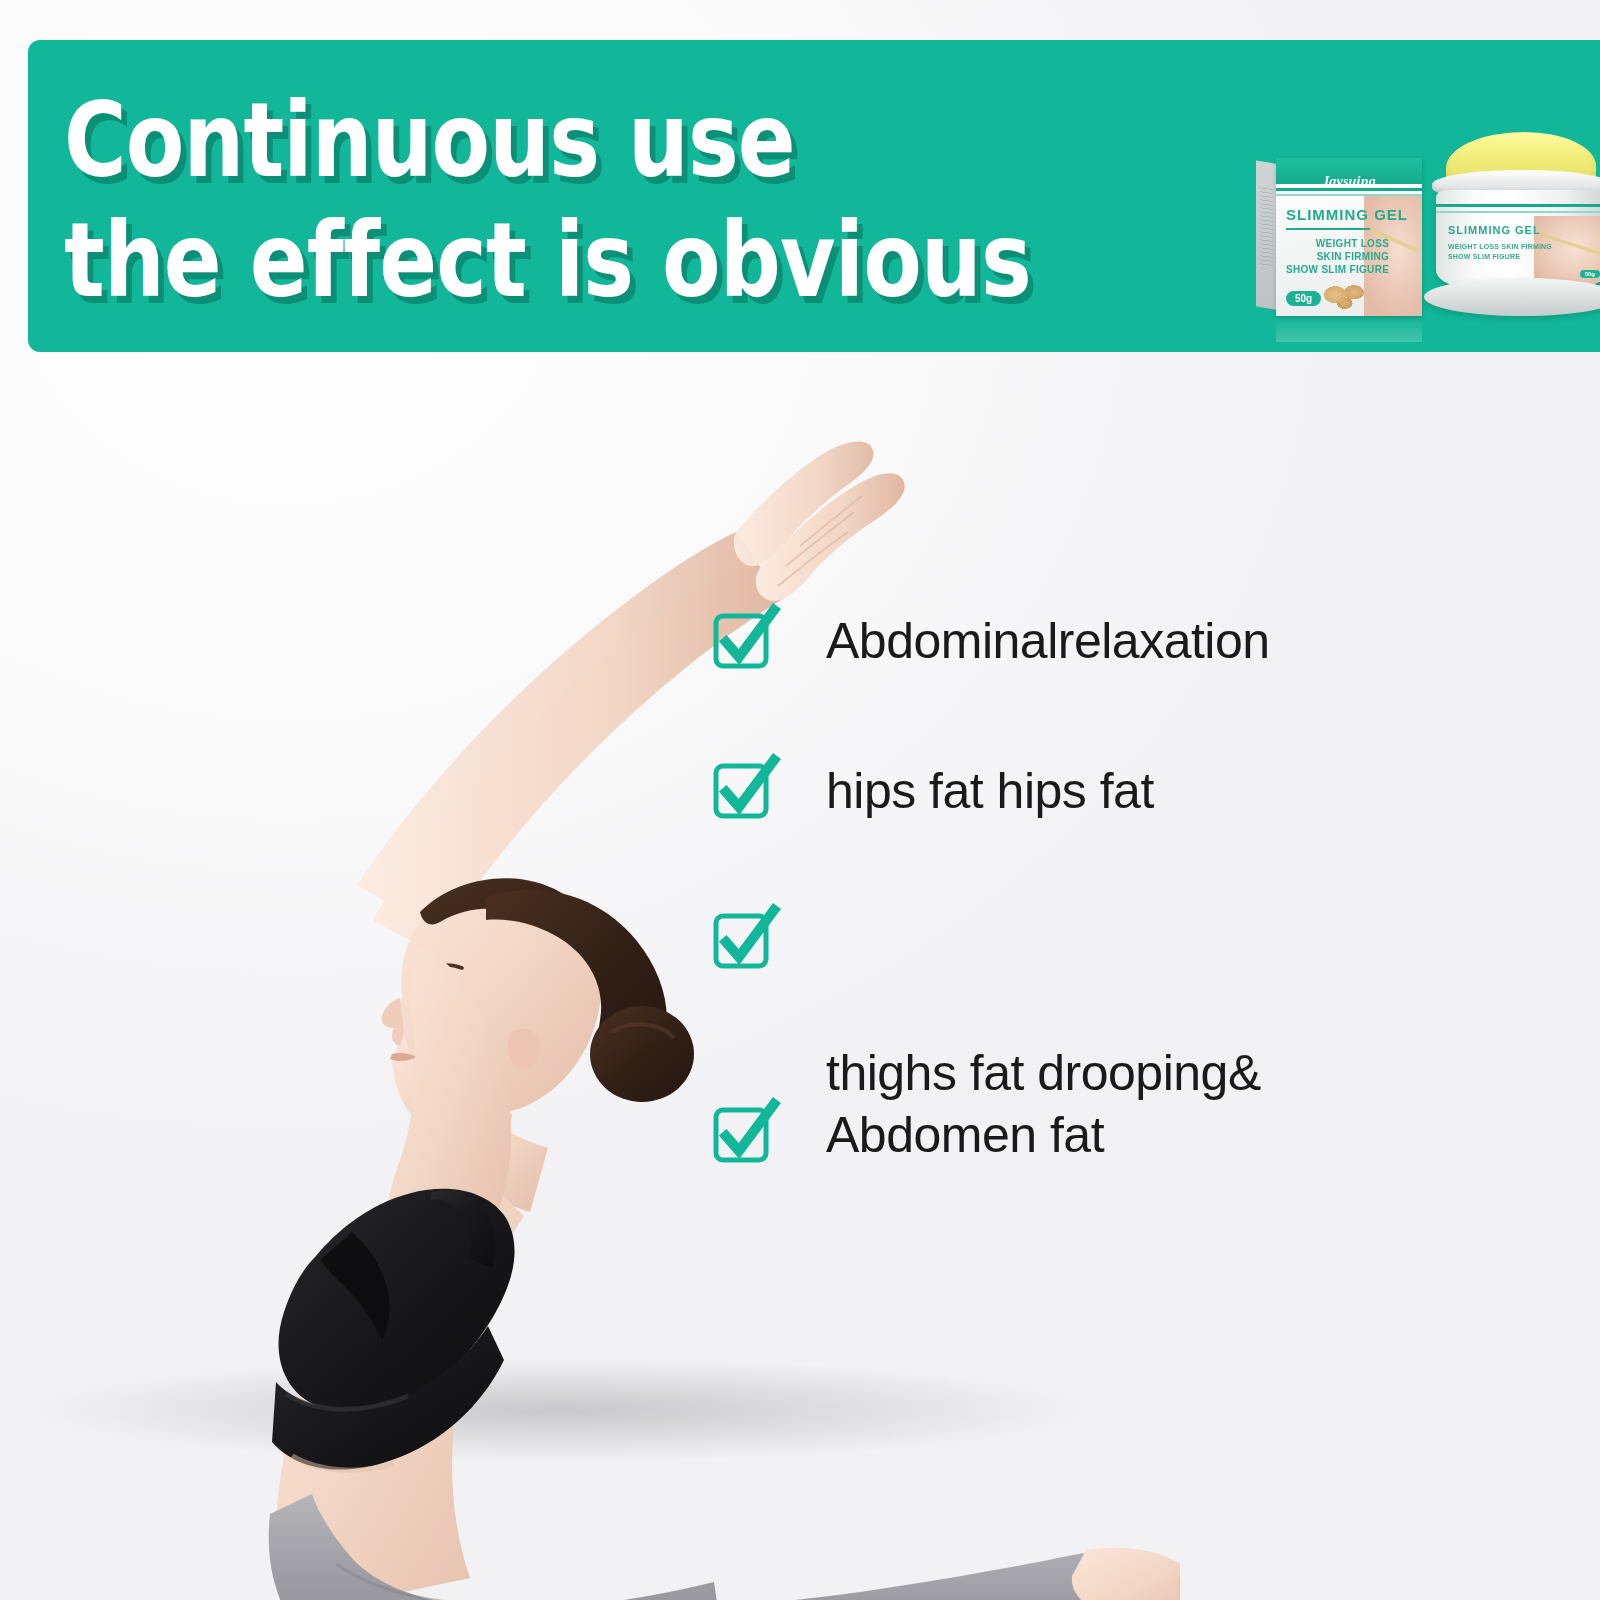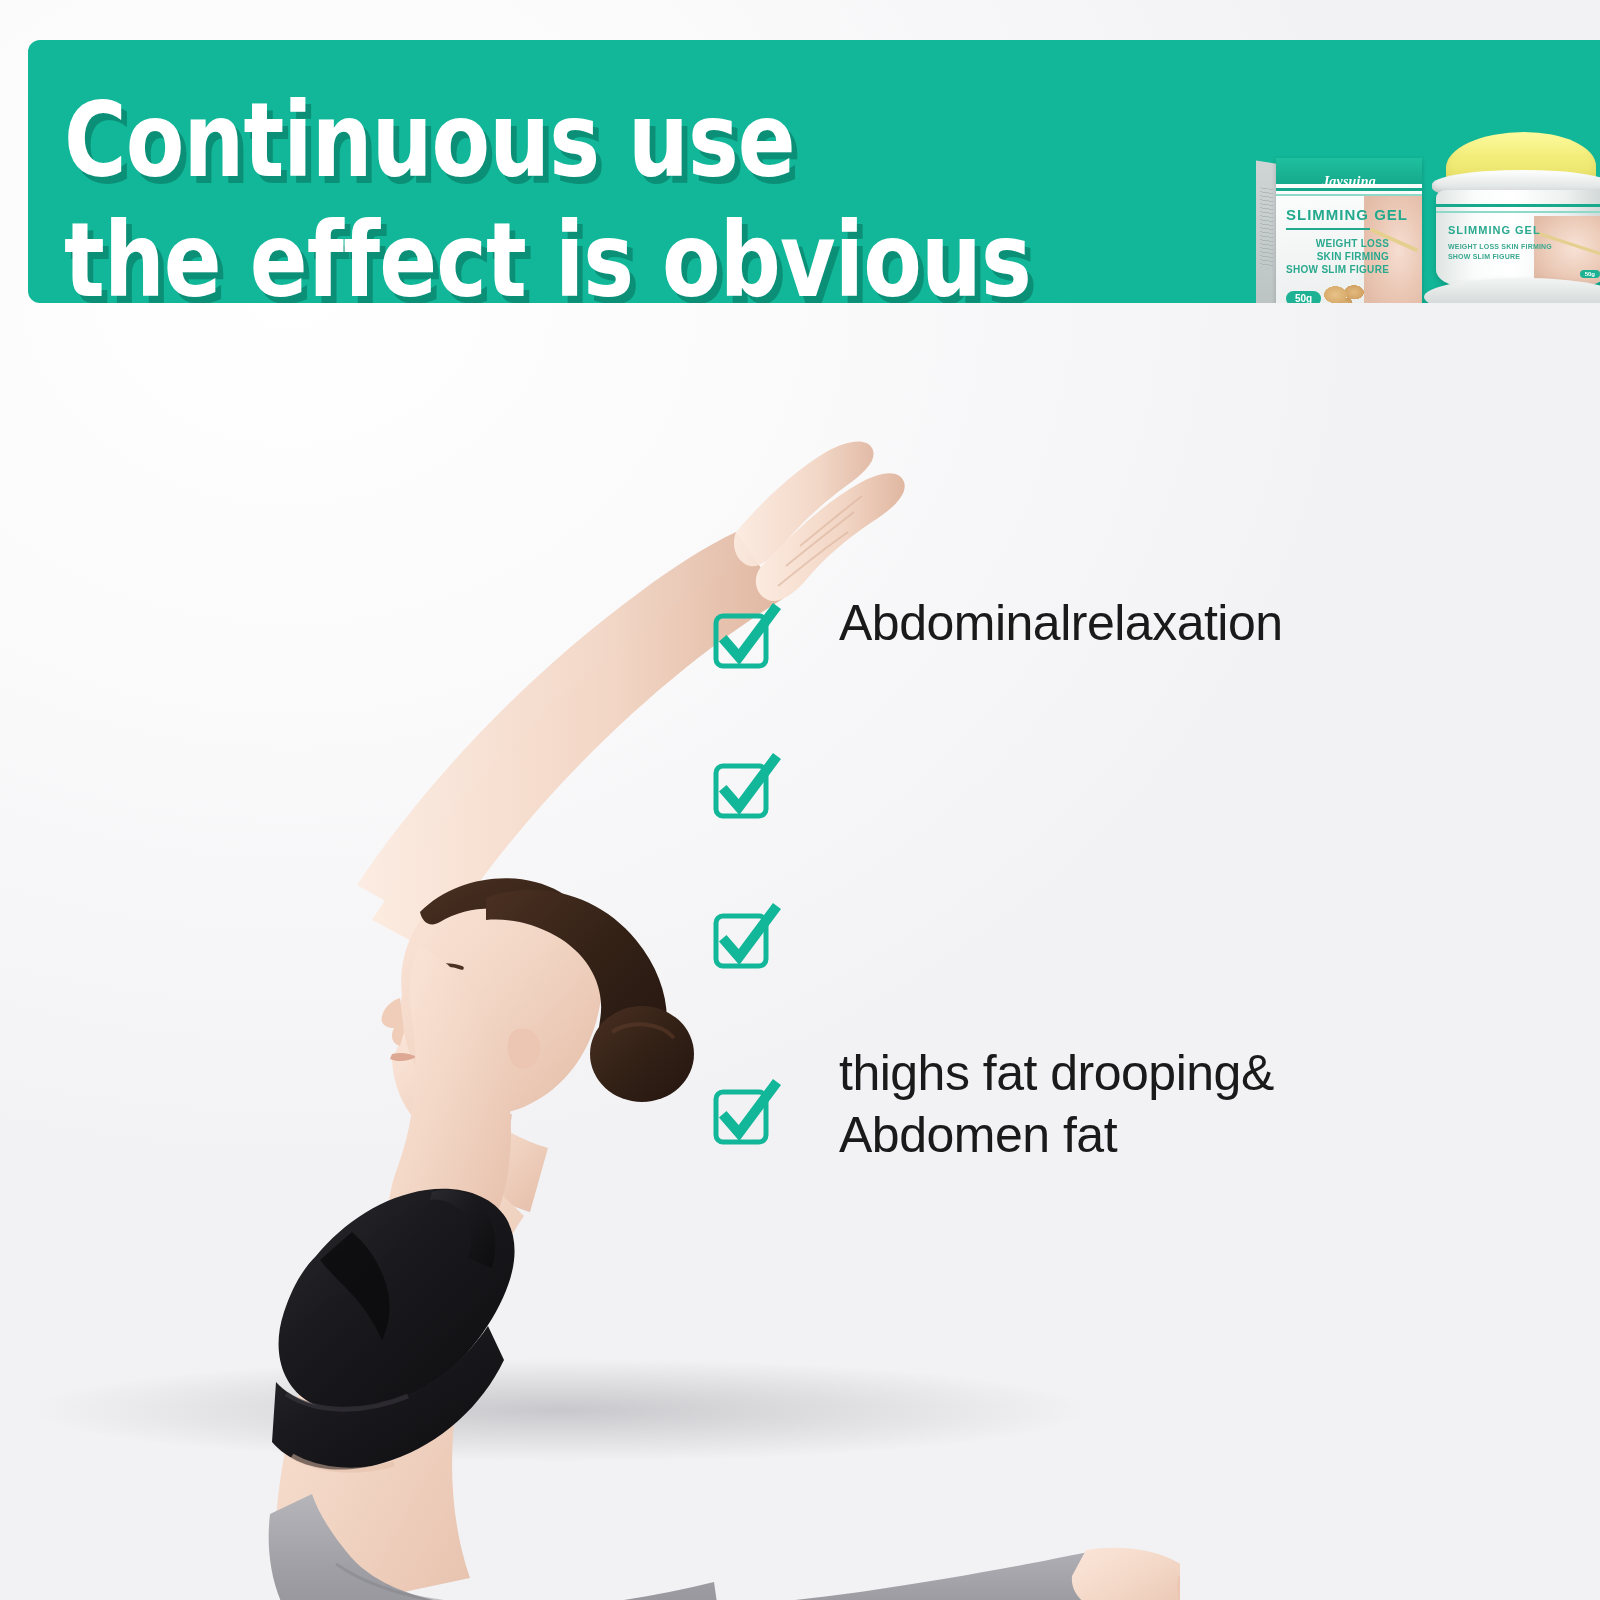--- a/index.html
+++ b/index.html
@@ -17,21 +17,21 @@
     background:
       radial-gradient(ellipse 1100px 900px at 18% 18%, #ffffff 0%, #fbfbfc 42%, #f2f2f4 100%);
   }
 
   
   #header-banner {
     position: absolute;
     left: 28px;
     top: 40px;
     width: 1572px;
-    height: 263px;
+    height: 312px;
     background: #12B698;
     border-radius: 12px 0 0 12px;
     overflow: hidden;
   }
   #headline {
     position: absolute;
     left: 36px;
     top: 4px;
     width: 1160px;
     z-index: 3;
@@ -284,23 +284,22 @@
   
   #benefits-list {
     position: absolute;
     left: 712px;
     top: 592px;
     width: 880px;
     z-index: 6;
   }
   .benefit-row {
     display: flex;
-    align-items: flex-start;
+    align-items: flex-end;
     margin-bottom: 70px;
-    gap: 13px;
   }
   .benefit-row:last-child { margin-bottom: 4px; }
   .check-box {
     flex: 0 0 auto;
     width: 64px;
     height: 64px;
     position: relative;
     margin-top: 16px;
   }
   .check-box svg { display: block; width: 64px; height: 64px; overflow: visible; }
@@ -517,20 +516,21 @@
       <span class="benefit-text">Abdominalrelaxation</span>
     </div>
 
     <div class="benefit-row">
       <span class="check-box">
         <svg viewBox="0 0 64 64" xmlns="http://www.w3.org/2000/svg">
           <rect x="4" y="8" width="50" height="50" rx="7" ry="7" fill="none" stroke="#12B698" stroke-width="5"></rect>
           <path d="M14 34 L 27 49 L 62 2" fill="none" stroke="#12B698" stroke-width="10" stroke-linecap="square" stroke-linejoin="miter"></path>
         </svg>
       </span>
+      <span class="benefit-text">hips fat hips fat</span>
     </div>
 
     <div class="benefit-row">
       <span class="check-box">
         <svg viewBox="0 0 64 64" xmlns="http://www.w3.org/2000/svg">
           <rect x="4" y="8" width="50" height="50" rx="7" ry="7" fill="none" stroke="#12B698" stroke-width="5"></rect>
           <path d="M14 34 L 27 49 L 62 2" fill="none" stroke="#12B698" stroke-width="10" stroke-linecap="square" stroke-linejoin="miter"></path>
         </svg>
       </span>
     </div>

